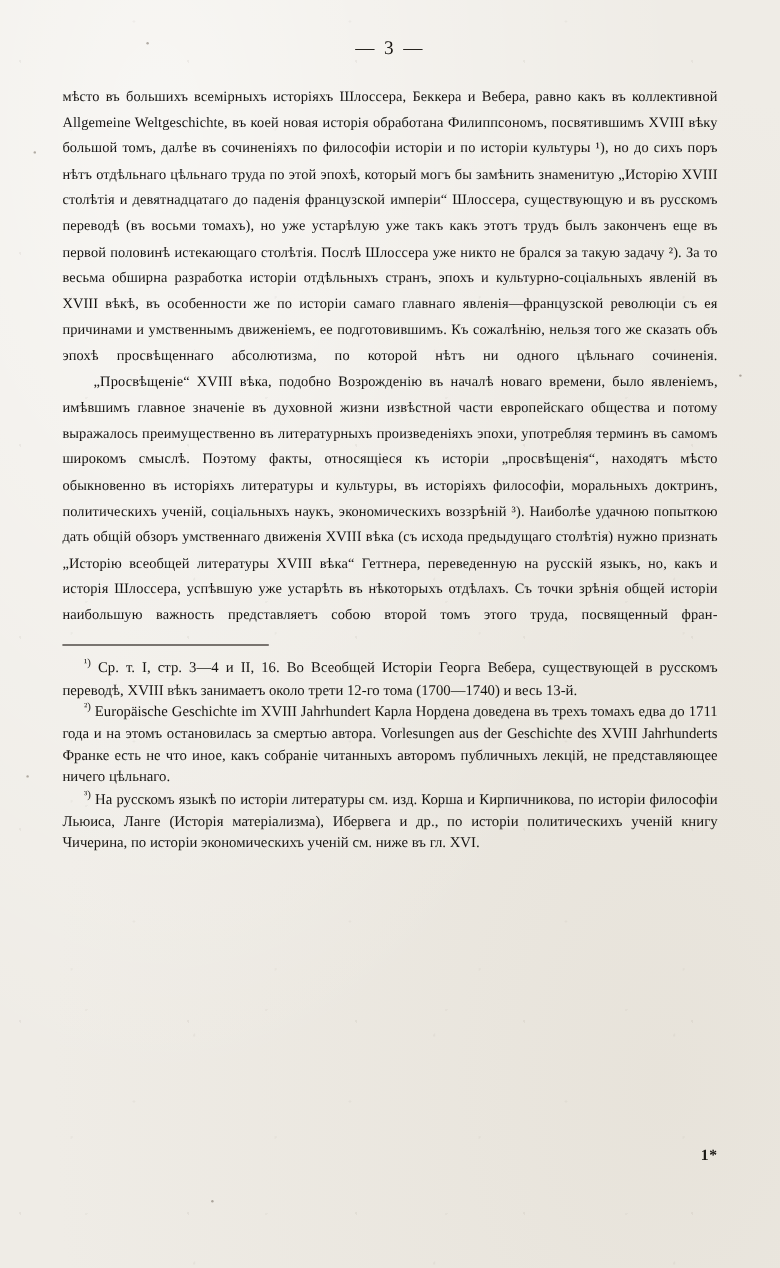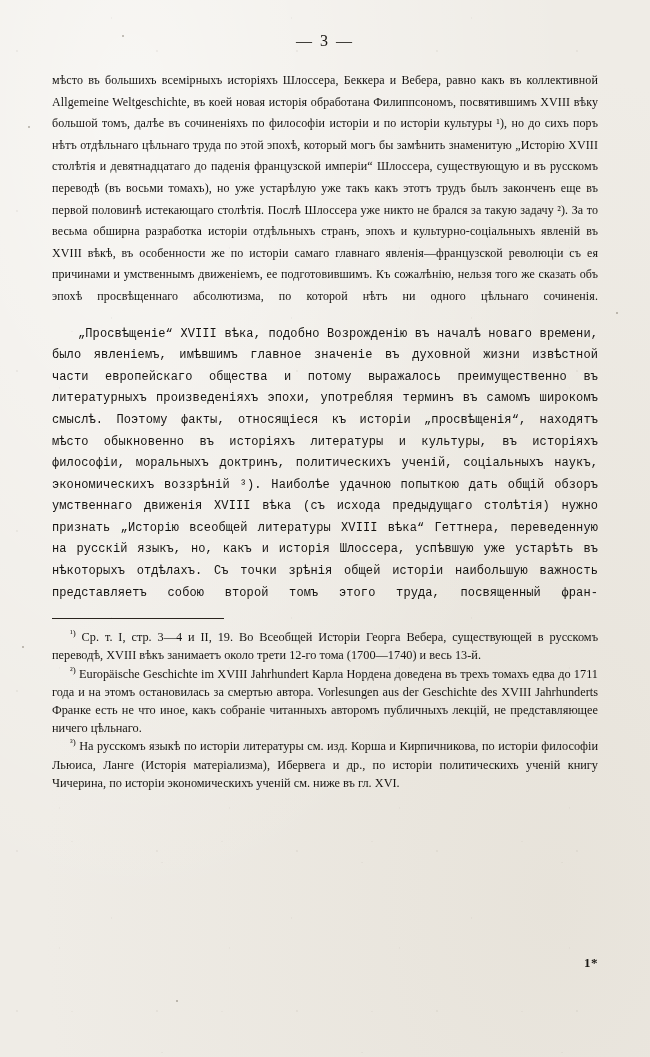--- a/index.html
+++ b/index.html
@@ -56,22 +56,21 @@
     margin: 0;
     font-size: 12px;
     line-height: 21.6px;
     text-align: justify;
     text-align-last: justify;
     color: #141210;
     letter-spacing: 0.1px;
   }
   .body-text p.indent {
     text-indent: 26px;
-    margin-top: 16px;
-    font-family: Liberation Mono, monospace;
+    margin-top: 0;
   }
   .rule {
     width: 172px;
     height: 1px;
     background: #2a241e;
     margin: 14px 0 9px 0;
   }
   .notes {
     font-size: 12.3px;
     line-height: 18.2px;
@@ -114,21 +113,21 @@
 
   <div class="content">
     <div class="body-text">
       <p>мѣсто въ большихъ всемірныхъ исторіяхъ Шлоссера, Беккера и Ве­бера, равно какъ въ коллективной Allgemeine Weltgeschichte, въ коей новая исторія обработана Филиппсономъ, посвятившимъ XVIII вѣку большой томъ, далѣе въ сочиненіяхъ по философіи исторіи и по исторіи культуры ¹), но до сихъ поръ нѣтъ отдѣльнаго цѣльнаго труда по этой эпохѣ, который могъ бы замѣнить знаменитую „Исторію XVIII столѣтія и девятнадцатаго до паденія французской имперіи“ Шлоссера, существующую и въ русскомъ переводѣ (въ восьми томахъ), но уже устарѣлую уже такъ какъ этотъ трудъ былъ законченъ еще въ первой половинѣ истекающаго столѣтія. Послѣ Шлоссера уже никто не брался за такую задачу ²). За то весьма обширна разработка исторіи отдѣльныхъ странъ, эпохъ и культурно-соціальныхъ явленій въ XVIII вѣкѣ, въ особенности же по исторіи самаго глав­наго явленія—французской революціи съ ея причинами и умствен­нымъ движеніемъ, ее подготовившимъ. Къ сожалѣнію, нельзя того же сказать объ эпохѣ просвѣщеннаго абсолютизма, по которой нѣтъ ни одного цѣльнаго сочиненія.</p>
       <p class="indent">„Просвѣщеніе“ XVIII вѣка, подобно Возрожденію въ началѣ но­ваго времени, было явленіемъ, имѣвшимъ главное значеніе въ духов­ной жизни извѣстной части европейскаго общества и потому выража­лось преимущественно въ литературныхъ произведеніяхъ эпохи, употре­бляя терминъ въ самомъ широкомъ смыслѣ. Поэтому факты, относящіеся къ исторіи „просвѣщенія“, находятъ мѣсто обыкновенно въ исторіяхъ литературы и культуры, въ исторіяхъ философіи, моральныхъ доктринъ, политическихъ ученій, соціальныхъ наукъ, экономическихъ воззрѣній ³). Наиболѣе удачною попыткою дать общій обзоръ умственнаго движенія XVIII вѣка (съ исхода предыдущаго столѣтія) нужно признать „Исторію всеобщей литературы XVIII вѣка“ Геттнера, переведенную на русскій языкъ, но, какъ и исторія Шлоссера, успѣвшую уже устарѣть въ нѣко­торыхъ отдѣлахъ. Съ точки зрѣнія общей исторіи наибольшую важ­ность представляетъ собою второй томъ этого труда, посвященный фран-</p>
     </div>
 
     <div class="rule"></div>
 
     <div class="notes">
-      <p><span class="note-mark">¹)</span> <span>Ср. т. I, стр. 3—4 и II, 19. Во Всеобщей Исторіи Георга Вебера, су­ществующей в русскомъ переводѣ, XVIII вѣкъ занимаетъ около трети 12-го тома (1700—1740) и весь 13-й.</span></p>
+      <p><span class="note-mark">¹)</span> <span>Ср. т. I, стр. 3—4 и II, 16. Во Всеобщей Исторіи Георга Вебера, су­ществующей в русскомъ переводѣ, XVIII вѣкъ занимаетъ около трети 12-го тома (1700—1740) и весь 13-й.</span></p>
       <p><span class="note-mark">²)</span> <span>Europäische Geschichte im XVIII Jahrhundert Карла Нордена дове­дена въ трехъ томахъ едва до 1711 года и на этомъ остановилась за смертью автора. Vorlesungen aus der Geschichte des XVIII Jahrhunderts Франке есть не что иное, какъ собраніе читанныхъ авторомъ публичныхъ лекцій, не пред­ставляющее ничего цѣльнаго.</span></p>
       <p><span class="note-mark">³)</span> <span>На русскомъ языкѣ по исторіи литературы см. изд. Корша и Кирпич­никова, по исторіи философіи Льюиса, Ланге (Исторія матеріализма), Ибервега и др., по исторіи политическихъ ученій книгу Чичерина, по исторіи экономи­ческихъ ученій см. ниже въ гл. XVI.</span></p>
     </div>
   </div>
 
   <div class="signature">1*</div>
 
   <div class="margin-fleck" style="left:28px; top:126px;"></div>
   <div class="margin-fleck" style="left:22px; top:646px;"></div>
   <div class="margin-fleck" style="left:122px; top:35px;"></div>

